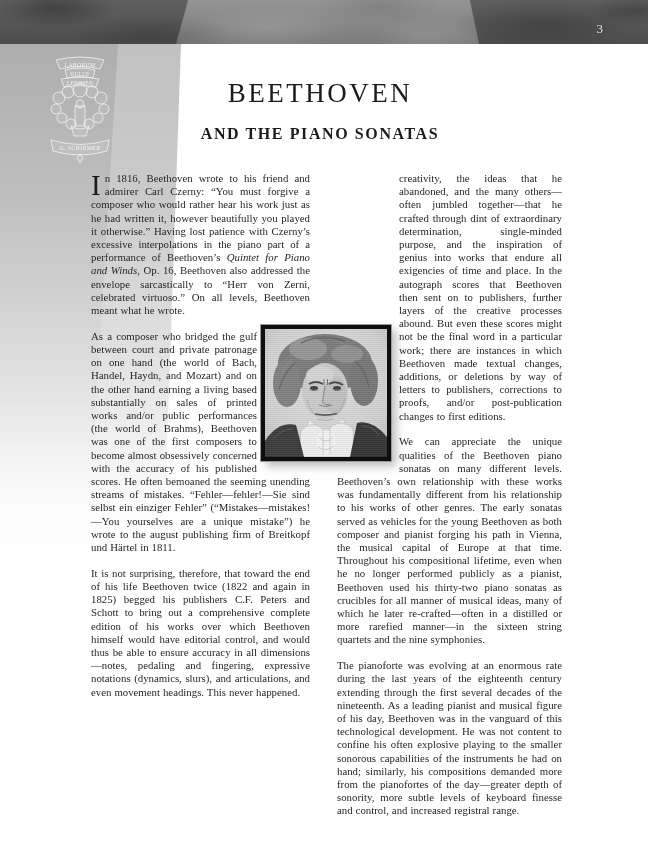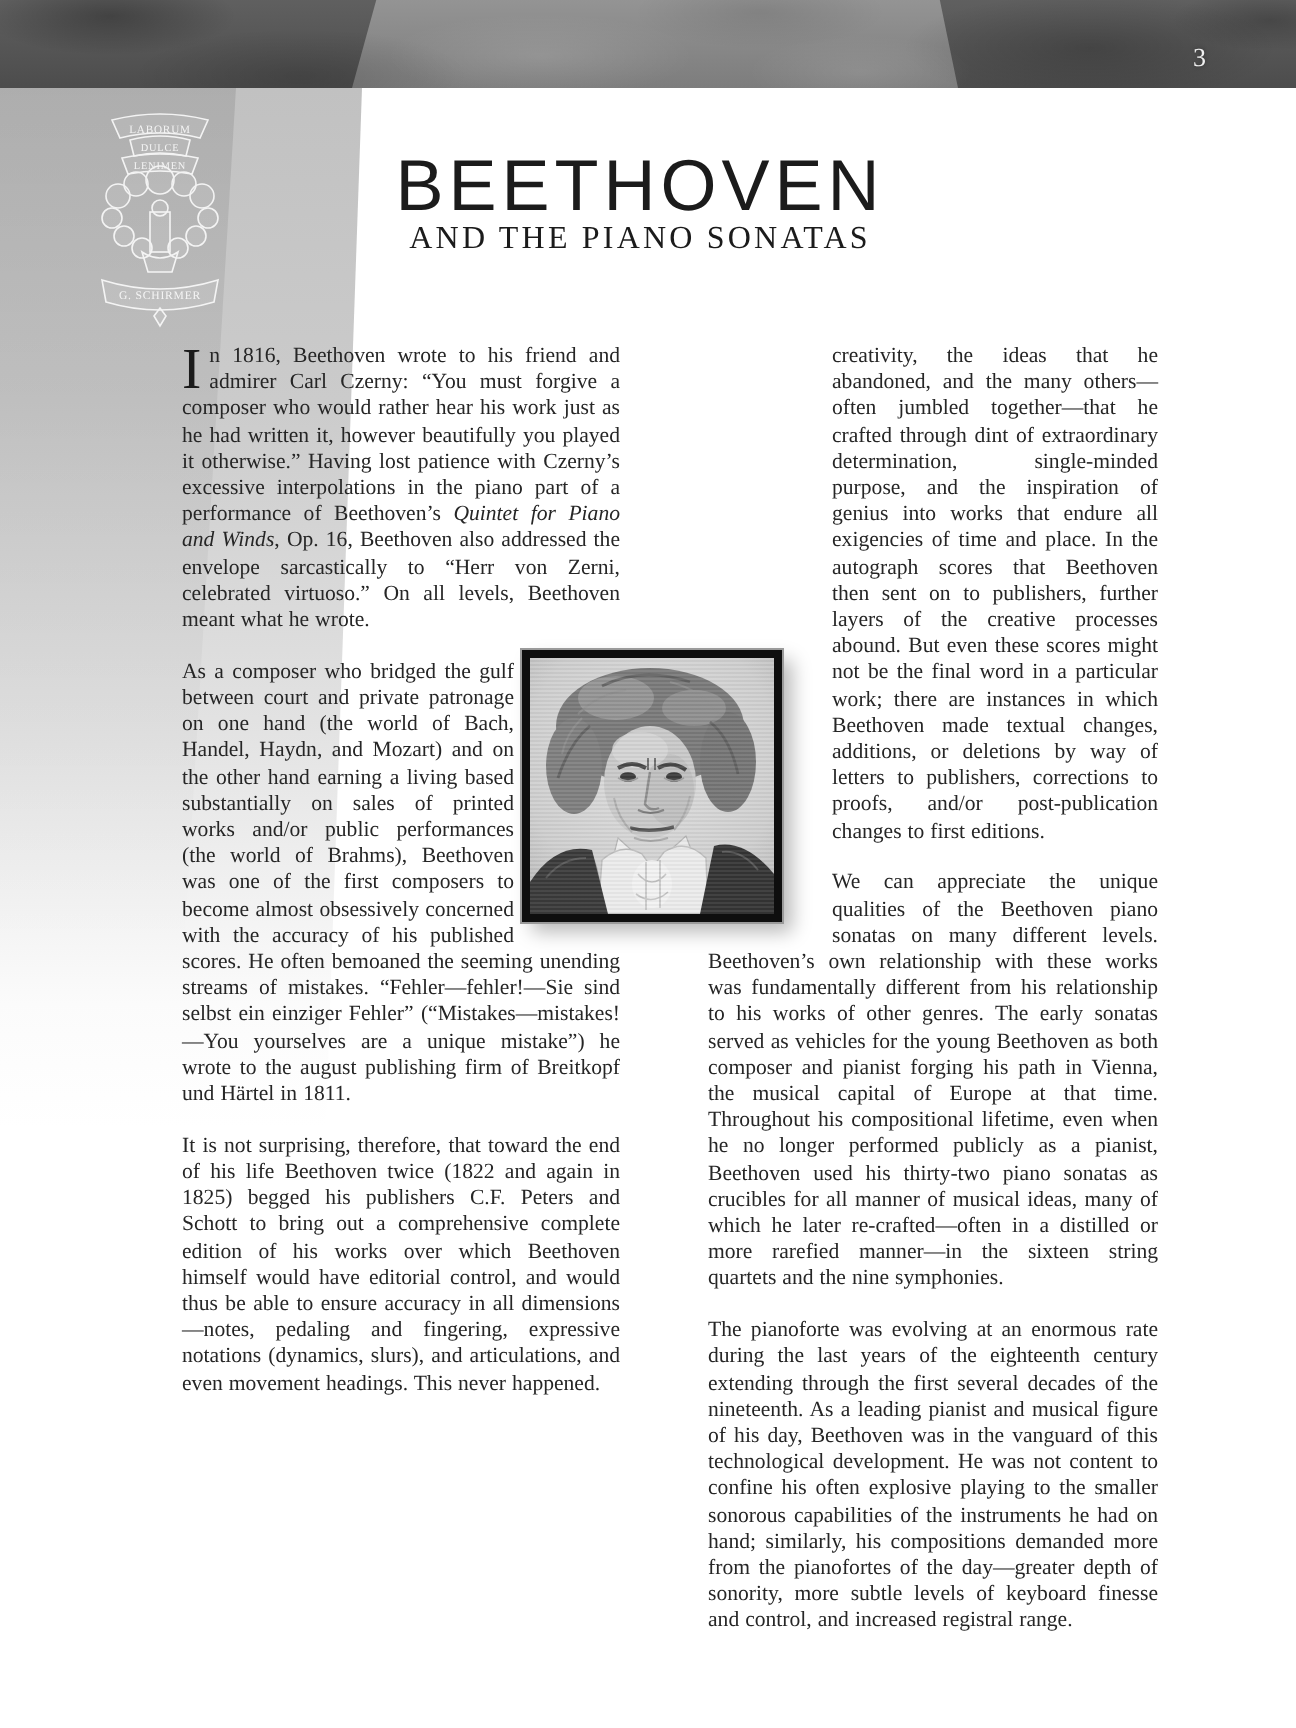--- a/index.html
+++ b/index.html
@@ -47,36 +47,36 @@
   
   .emblem { position:absolute; top:54px; left:41px; width:78px; height:114px; opacity:0.85; }
   .emblem svg { width:100%; height:100%; }
   .emblem text {
     fill:#ffffff; font-family:"Liberation Serif", serif; text-anchor:middle; letter-spacing:0.4px;
   }
 
   
   .title-block { position:absolute; top:78px; left:0; width:640px; text-align:center; color:#1b1b1b; }
   .title-block h1 {
-    margin:0; font-size:36px; line-height:30px; font-weight:normal; letter-spacing:2.5px;
-    font-family:Liberation Sans, sans-serif;
+    margin:0; font-size:27px; line-height:30px; font-weight:normal; letter-spacing:2.5px;
+    font-family:Liberation Serif, serif;
   }
   .title-block h2 {
-    margin:3px 0 0 0; font-size:16px; line-height:18px; font-weight:normal; letter-spacing:1.6px;
+    margin:17px 0 0 0; font-size:16px; line-height:18px; font-weight:bold; letter-spacing:1.6px;
     font-family:"Liberation Serif", serif;
   }
 
   
   .col {
     position:absolute; top:172px; font-size:10.8px; line-height:13.2px;
     text-align:justify; color:#262626; word-spacing:0.3px;
   }
   .col p { margin:0 0 12.5px 0; }
   .col-left  { left:91px;  width:219px; }
-  .col-right { left:354px; width:225px; }
+  .col-right { left:337px; width:225px; }
   .dropcap {
     float:left; font-size:29px; line-height:24px; padding-right:4px; padding-top:1px; color:#1b1b1b;
   }
   .img-spacer-left  { float:right; width:53px; height:133px; }
   .img-spacer-right { float:left;  width:62px; height:168px; margin-top:133px; }
 
   
   .portrait {
     position:absolute; left:261px; top:325px; width:122px; height:128px;
     border:4px solid #0e0e0e; outline:1px solid #9a9a9a; background:#d8d8d8;

